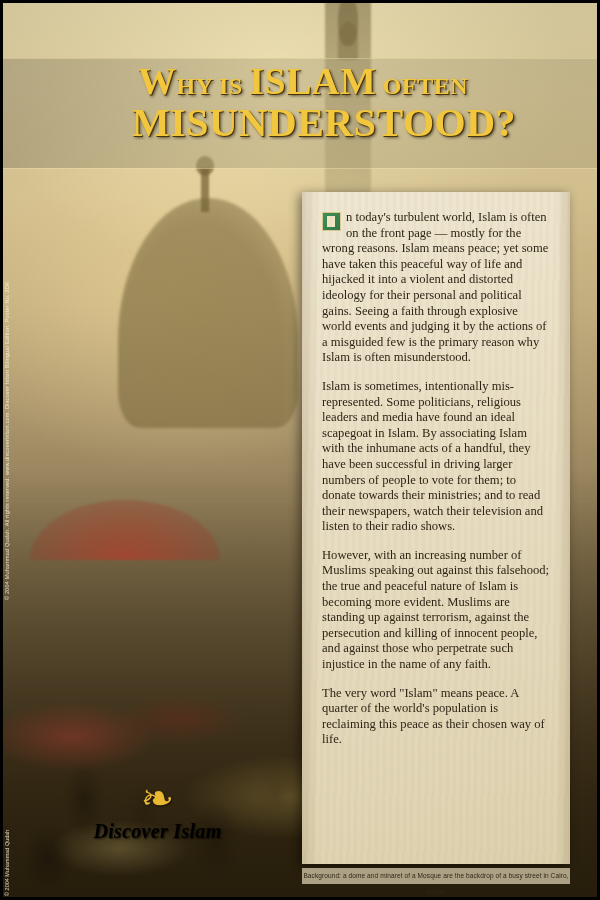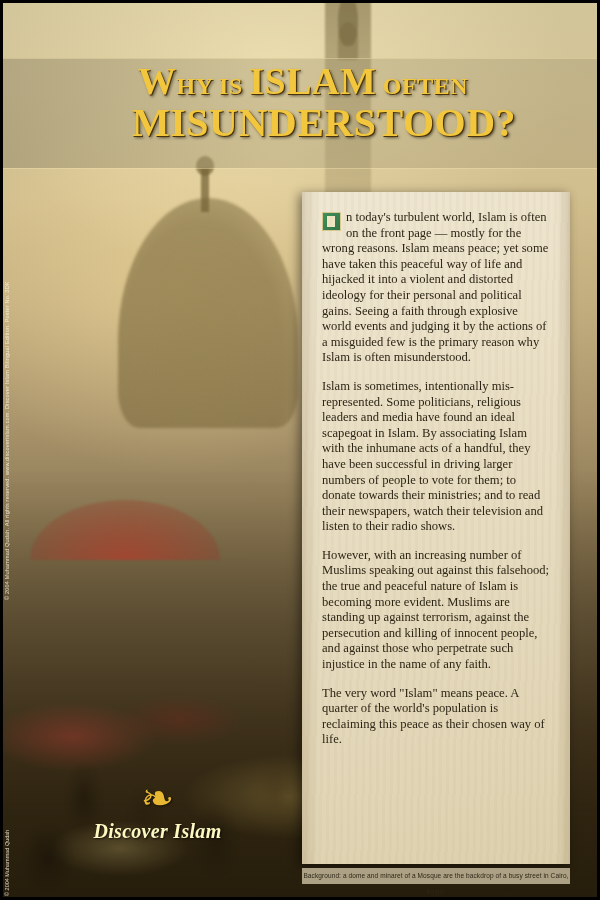--- a/index.html
+++ b/index.html
@@ -202,21 +202,21 @@
     text-align: center;
   }
   .logo-mark {
     color: #e8b833;
     font-size: 40px;
     line-height: 34px;
     text-shadow: 1px 1px 2px rgba(0,0,0,0.6);
   }
   .logo-text {
     margin-top: 4px;
-    color: #fef9c3;
+    color: #000000;
     font-size: 20px;
     font-weight: bold;
     font-style: italic;
     letter-spacing: 0.3px;
     text-shadow: 1px 1px 2px rgba(0,0,0,0.65);
     font-family: "Liberation Serif", serif;
   }
 
   
   .panel {

